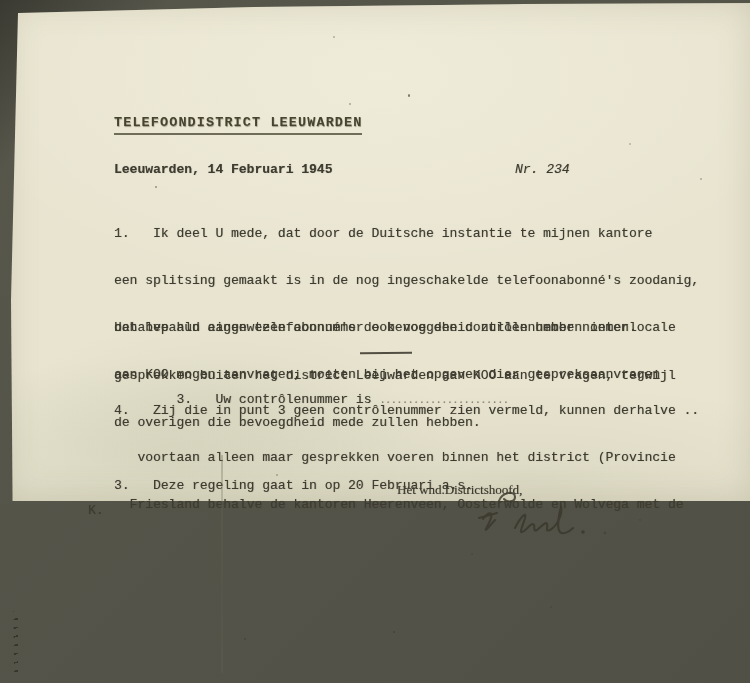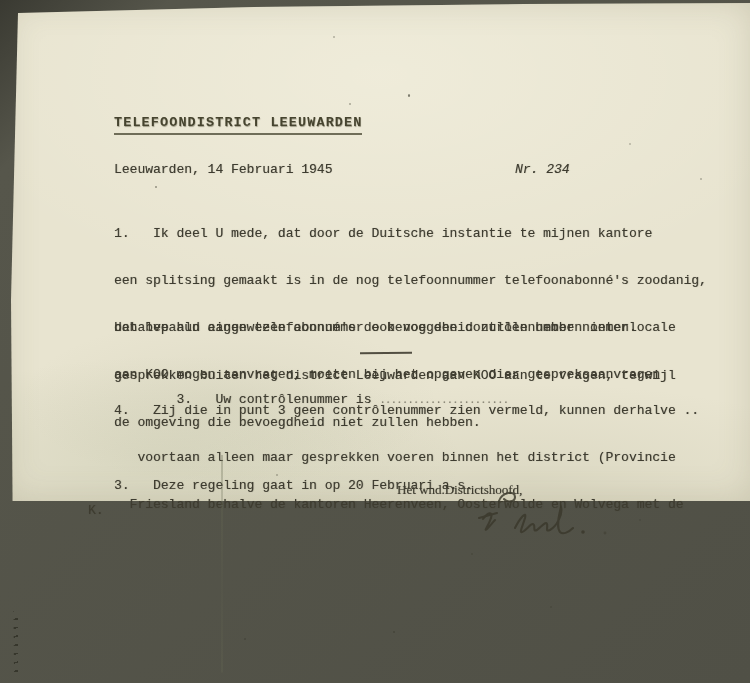--- a/index.html
+++ b/index.html
@@ -25,21 +25,21 @@
     position:absolute;white-space:pre;
     font-family:"Liberation Mono","DejaVu Sans Mono",monospace;
     font-size:13px;line-height:15.8px;color:#3e3c30;
     text-shadow:0.4px 0.4px 0.7px rgba(62,60,48,0.5);
   }
   .doc-title{
     top:115px;left:110px;font-weight:bold;font-size:13.5px;letter-spacing:1.1px;
     color:#46442f;border-bottom:2px solid rgba(70,68,47,0.75);padding-bottom:2px;
     text-shadow:0.5px 0.5px 0.8px rgba(70,68,47,0.45);
   }
-  .dateline{top:162px;left:110px;}
+  .dateline{top:162px;left:110px;font-weight:bold;}
   .doc-number{top:162px;left:511px;font-style:italic;}
   .para{position:absolute;left:110px;}
   .p1{top:194px;}
   .p2{top:288px;}
   .p3{top:345px;}
   .p4{top:371px;text-align:center;}
   .p5{top:446px;}
   .dots{opacity:0.55;letter-spacing:-1px;font-size:11px;}
   .dash-mark{
     position:absolute;left:356px;top:352px;width:52px;height:0;
@@ -76,24 +76,24 @@
 <div class="stage">
   <div class="paper">
 
     <div class="typewriter doc-title">TELEFOONDISTRICT LEEUWARDEN</div>
 
     <div class="typewriter dateline">Leeuwarden, 14 Februari 1945</div>
     <div class="typewriter doc-number">Nr. 234</div>
 
     <div class="typewriter para p1">
       <div>1.   Ik deel U mede, dat door de Duitsche instantie te mijnen kantore</div>
-      <div>een splitsing gemaakt is in de nog telefoonnummer telefoonabonné's zoodanig,</div>
+      <div>een splitsing gemaakt is in de nog ingeschakelde telefoonabonné's zoodanig,</div>
       <div>dat bepaald aangewezen abonné's de bevoegdheid zullen hebben interlocale</div>
       <div>gesprekken buiten het district Leeuwarden aan KOO aan te vragen, terwijl</div>
-      <div>de omgeving die bevoegdheid niet zullen hebben.</div>
+      <div>de overigen die bevoegdheid mede zullen hebben.</div>
     </div>
 
     <div class="typewriter para p2">
       <div>behalve hun eigen telefoonnummer ook nog een contrôlenummer noemen.</div>
       <div>aan KOO mogen aanvragen, moeten bij het opgeven dier gespreksaanvragen</div>
     </div>
 
     <div class="typewriter para p3">
       <div>
         <span>3.   Uw contrôlenummer is </span><span class="dots">.......................</span>

